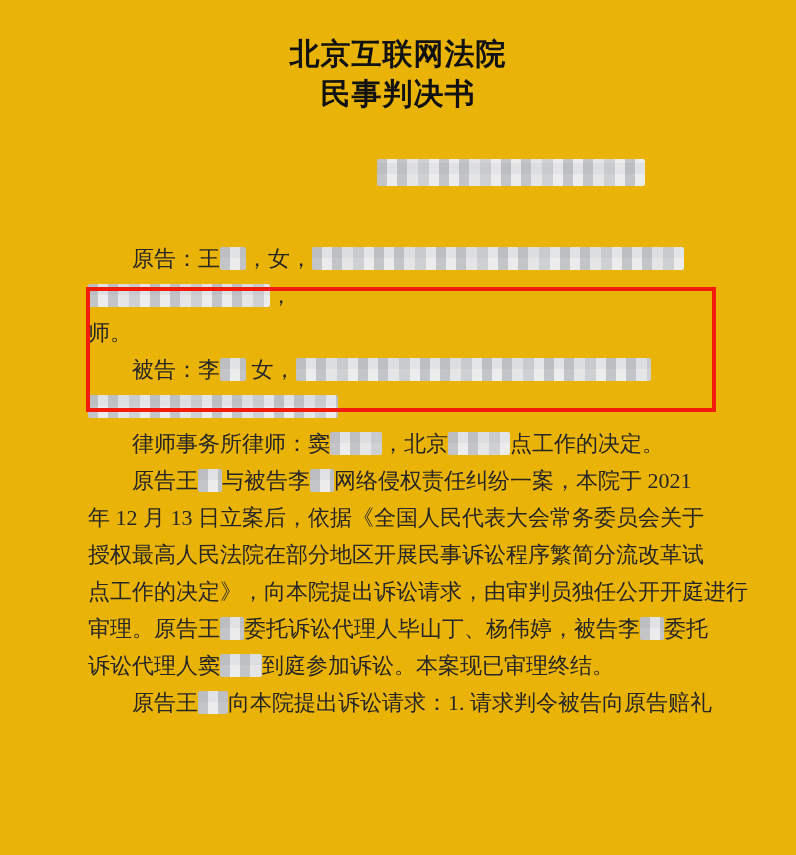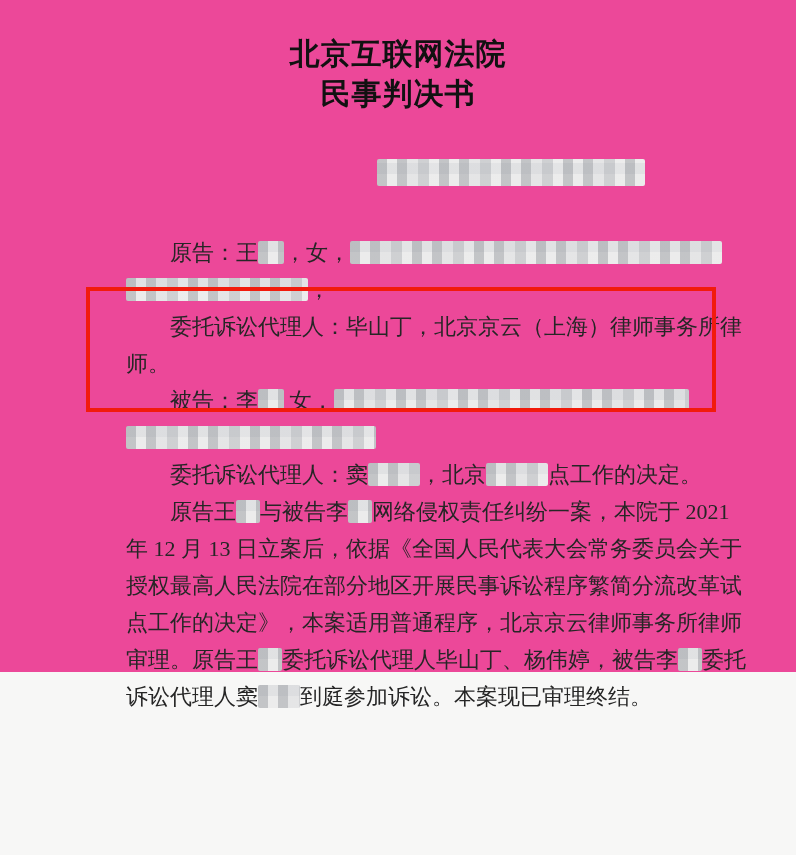--- a/index.html
+++ b/index.html
@@ -9,22 +9,22 @@
   body {
     width: 796px;
     height: 855px;
     background: #f7f7f6;
     font-family: "Liberation Serif", "DejaVu Serif", serif;
     overflow: hidden;
   }
   .page {
     position: relative;
     width: 796px;
-    height: 672px;
-    background: #ec4899;
+    height: 855px;
+    background: #eab308;
     color: #262626;
   }
   .doc-header {
     position: absolute;
     top: 34px;
     left: 0;
     width: 100%;
     text-align: center;
   }
   .doc-header .title-line {
@@ -55,23 +55,22 @@
   .case-number-mosaic {
     position: absolute;
     left: 377px;
     top: 159px;
     width: 268px;
     height: 27px;
   }
   .doc-body {
     position: absolute;
     left: 88px;
-    top: 234px;
+    top: 240px;
     width: 620px;
-    margin-left: 38px;
   }
   .doc-line {
     height: 37px;
     line-height: 37px;
     font-size: 22px;
     white-space: nowrap;
     color: #262626;
   }
   .doc-line.indent {
     padding-left: 44px;
@@ -97,28 +96,28 @@
   <div class="doc-header">
     <div class="title-line">北京互联网法院</div>
     <div class="title-line">民事判决书</div>
   </div>
 
   <div class="mosaic case-number-mosaic"></div>
 
   <div class="doc-body">
       <div class="doc-line indent"><span class="seg-text">原告：王</span><span class="mosaic" style="width: 26px;"></span><span class="seg-text">，女，</span><span class="mosaic" style="width: 372px;"></span></div>
       <div class="doc-line"><span class="mosaic" style="width: 182px;"></span><span class="seg-text">，</span></div>
-      <div class="doc-line indent"><span class="seg-text">委托诉讼代理人：毕山丁，北京京云（上海）律师事务所律</span></div>
       <div class="doc-line"><span class="seg-text">师。</span></div>
       <div class="doc-line indent"><span class="seg-text">被告：李</span><span class="mosaic" style="width: 26px;"></span><span class="seg-text"> 女，</span><span class="mosaic" style="width: 355px;"></span></div>
       <div class="doc-line"><span class="mosaic" style="width: 250px;"></span></div>
-      <div class="doc-line indent"><span class="seg-text">委托诉讼代理人：窦</span><span class="mosaic" style="width: 52px;"></span><span class="seg-text">，北京</span><span class="mosaic" style="width: 62px;"></span><span class="seg-text">点工作的决定。</span></div>
+      <div class="doc-line indent"><span class="seg-text">律师事务所律师：窦</span><span class="mosaic" style="width: 52px;"></span><span class="seg-text">，北京</span><span class="mosaic" style="width: 62px;"></span><span class="seg-text">点工作的决定。</span></div>
       <div class="doc-line indent"><span class="seg-text">原告王</span><span class="mosaic" style="width: 24px;"></span><span class="seg-text">与被告李</span><span class="mosaic" style="width: 24px;"></span><span class="seg-text">网络侵权责任纠纷一案，本院于 2021</span></div>
       <div class="doc-line"><span class="seg-text">年 12 月 13 日立案后，依据《全国人民代表大会常务委员会关于</span></div>
       <div class="doc-line"><span class="seg-text">授权最高人民法院在部分地区开展民事诉讼程序繁简分流改革试</span></div>
-      <div class="doc-line"><span class="seg-text">点工作的决定》，本案适用普通程序，北京京云律师事务所律师</span></div>
+      <div class="doc-line"><span class="seg-text">点工作的决定》，向本院提出诉讼请求，由审判员独任公开开庭进行</span></div>
       <div class="doc-line"><span class="seg-text">审理。原告王</span><span class="mosaic" style="width: 24px;"></span><span class="seg-text">委托诉讼代理人毕山丁、杨伟婷，被告李</span><span class="mosaic" style="width: 24px;"></span><span class="seg-text">委托</span></div>
       <div class="doc-line"><span class="seg-text">诉讼代理人窦</span><span class="mosaic" style="width: 42px;"></span><span class="seg-text">到庭参加诉讼。本案现已审理终结。</span></div>
+      <div class="doc-line indent"><span class="seg-text">原告王</span><span class="mosaic" style="width: 30px;"></span><span class="seg-text">向本院提出诉讼请求：1. 请求判令被告向原告赔礼</span></div>
     </div>
 
   <div class="annotation-box"></div>
 
 </div>
 
 </body></html>

